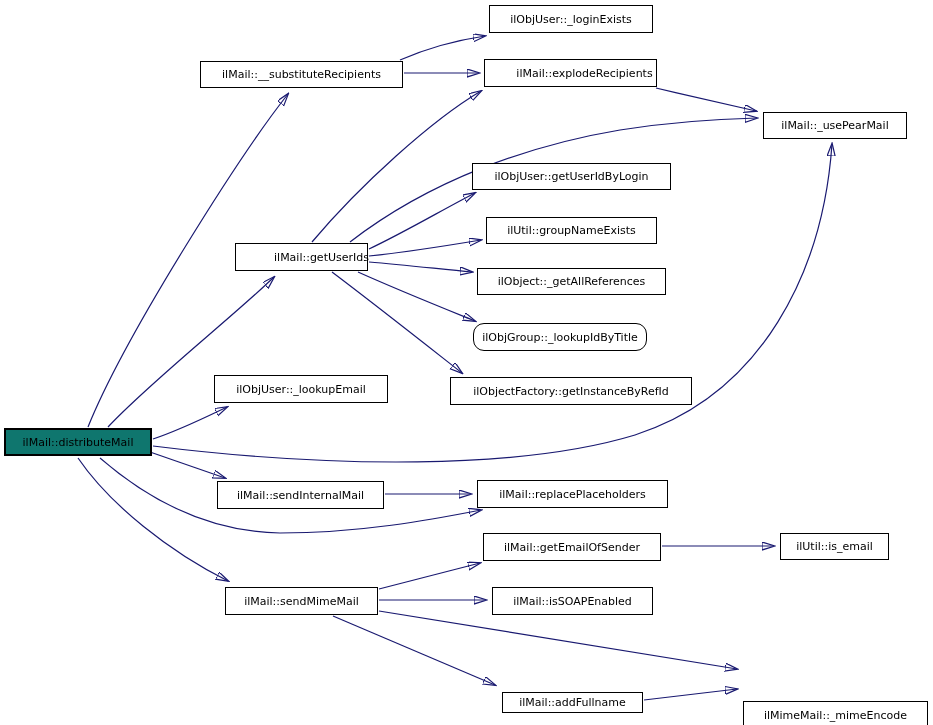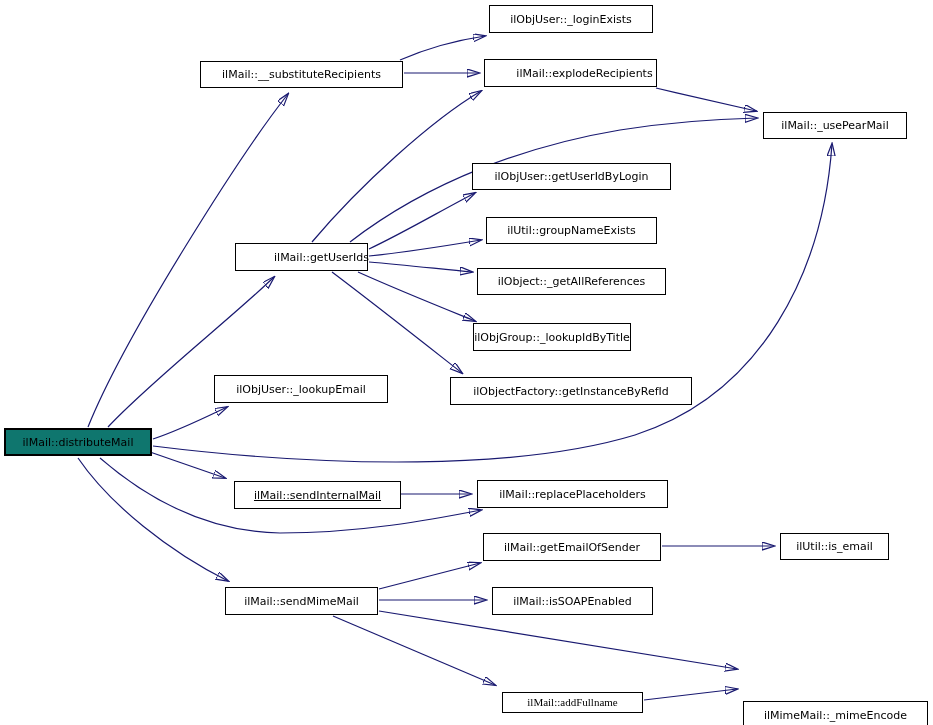--- a/index.html
+++ b/index.html
@@ -71,25 +71,25 @@
 
   <div class="node root" style="left:4px;   top:428px; width:148px; height:28px;">ilMail::distributeMail</div>
   <div class="node" style="left:200px; top:61px;  width:203px; height:27px;">ilMail::__substituteRecipients</div>
   <div class="node" style="left:489px; top:5px;   width:164px; height:28px;">ilObjUser::_loginExists</div>
   <div class="node" style="left:484px; top:59px;  width:173px; height:28px;padding-left:28px;">ilMail::explodeRecipients</div>
   <div class="node" style="left:763px; top:112px; width:144px; height:27px;">ilMail::_usePearMail</div>
   <div class="node" style="left:472px; top:163px; width:199px; height:27px;">ilObjUser::getUserIdByLogin</div>
   <div class="node" style="left:486px; top:217px; width:171px; height:27px;">ilUtil::groupNameExists</div>
   <div class="node" style="left:235px; top:243px; width:133px; height:28px;padding-left:40px;">ilMail::getUserIds</div>
   <div class="node" style="left:477px; top:268px; width:189px; height:27px;">ilObject::_getAllReferences</div>
-  <div class="node" style="left:473px; top:323px; width:158px; height:28px;">ilObjGroup::_lookupIdByTitle</div>
+  <div class="node" style="left:473px; top:323px; width:174px; height:28px;border-radius:11px;">ilObjGroup::_lookupIdByTitle</div>
   <div class="node" style="left:450px; top:377px; width:242px; height:28px;">ilObjectFactory::getInstanceByRefId</div>
   <div class="node" style="left:214px; top:375px; width:174px; height:28px;">ilObjUser::_lookupEmail</div>
-  <div class="node" style="left:234px; top:481px; width:167px; height:28px;text-decoration:underline;">ilMail::sendInternalMail</div>
+  <div class="node" style="left:217px; top:481px; width:167px; height:28px;">ilMail::sendInternalMail</div>
   <div class="node" style="left:477px; top:480px; width:191px; height:28px;">ilMail::replacePlaceholders</div>
   <div class="node" style="left:483px; top:533px; width:178px; height:28px;">ilMail::getEmailOfSender</div>
   <div class="node" style="left:780px; top:533px; width:109px; height:27px;">ilUtil::is_email</div>
   <div class="node" style="left:492px; top:587px; width:161px; height:28px;">ilMail::isSOAPEnabled</div>
   <div class="node" style="left:225px; top:587px; width:153px; height:28px;">ilMail::sendMimeMail</div>
   <div class="node" style="left:743px; top:665px; width:185px; height:28px;margin-top:36px;">ilMimeMail::_mimeEncode</div>
-  <div class="node" style="left:502px; top:692px; width:141px; height:21px;font-family:Liberation Serif, serif;">ilMail::addFullname</div>
+  <div class="node" style="left:502px; top:692px; width:141px; height:21px;">ilMail::addFullname</div>
 
 </div>
 
 </body></html>

